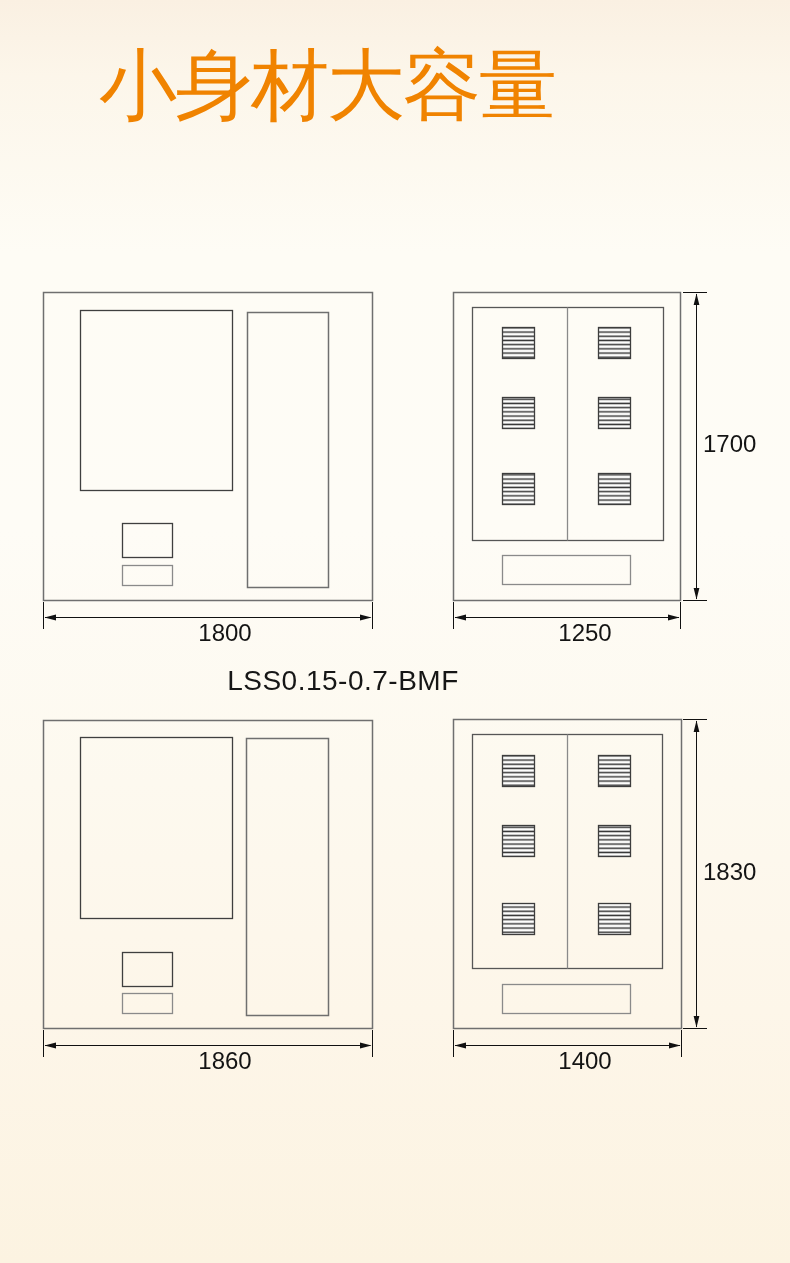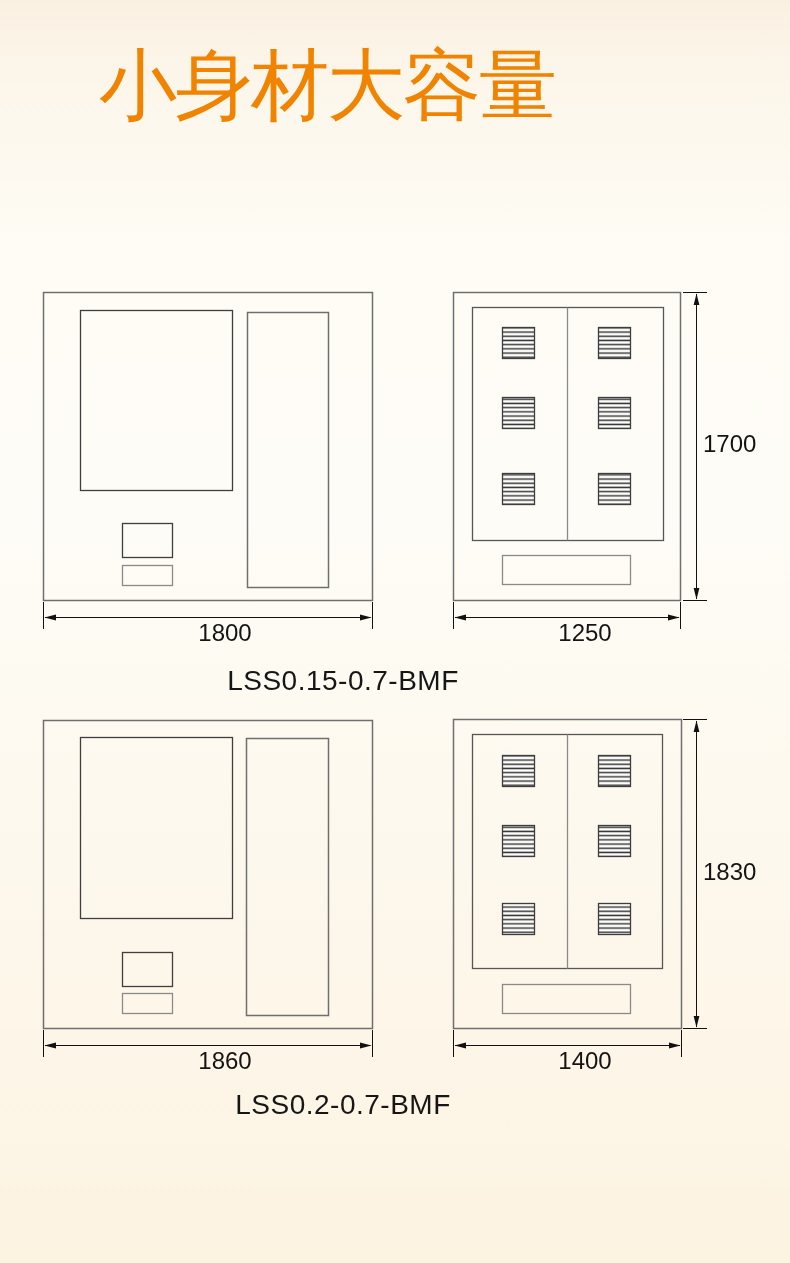--- a/index.html
+++ b/index.html
@@ -157,15 +157,14 @@
     <g>
       <line class="dim" x1="8.5" y1="314" x2="8.5" y2="341"></line>
       <line class="dim" x1="236.5" y1="314" x2="236.5" y2="341"></line>
       <line class="dim" x1="10" y1="329.5" x2="235" y2="329.5"></line>
       <polygon class="arrow" points="9.5,329.5 21,326.6 21,332.4"></polygon>
       <polygon class="arrow" points="235.5,329.5 224,326.6 224,332.4"></polygon>
       <text x="140" y="353" text-anchor="middle">1400</text>
     </g>
   </svg>
 
-  <div class="caption c2">LSS0.2-0.7-BMF</div>
 
 </div>
 
 </body></html>

